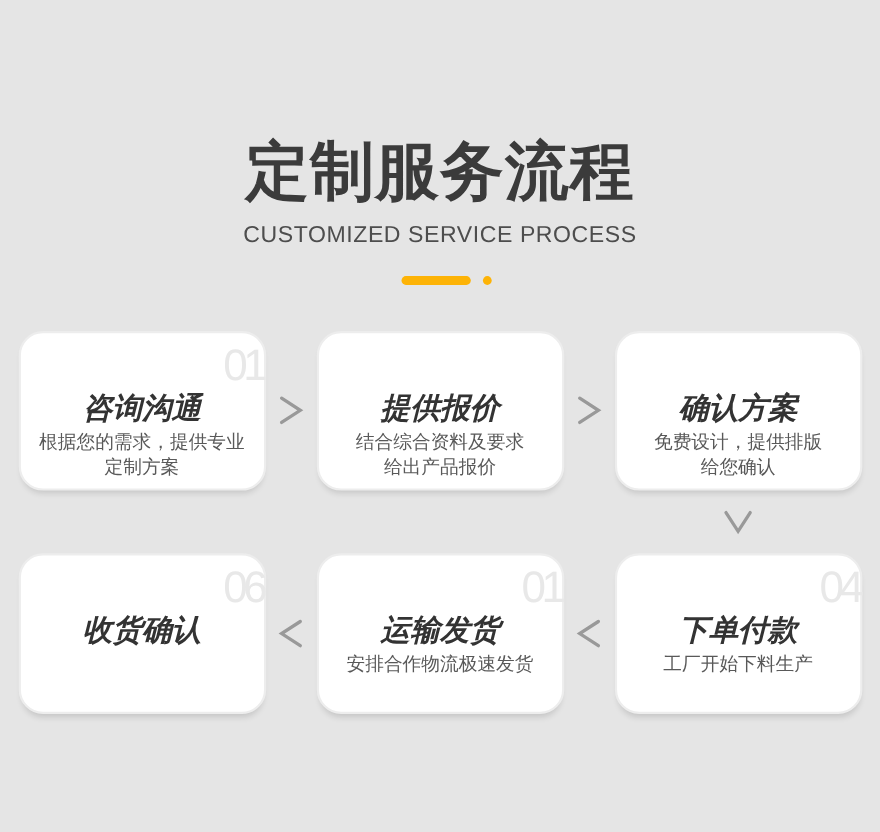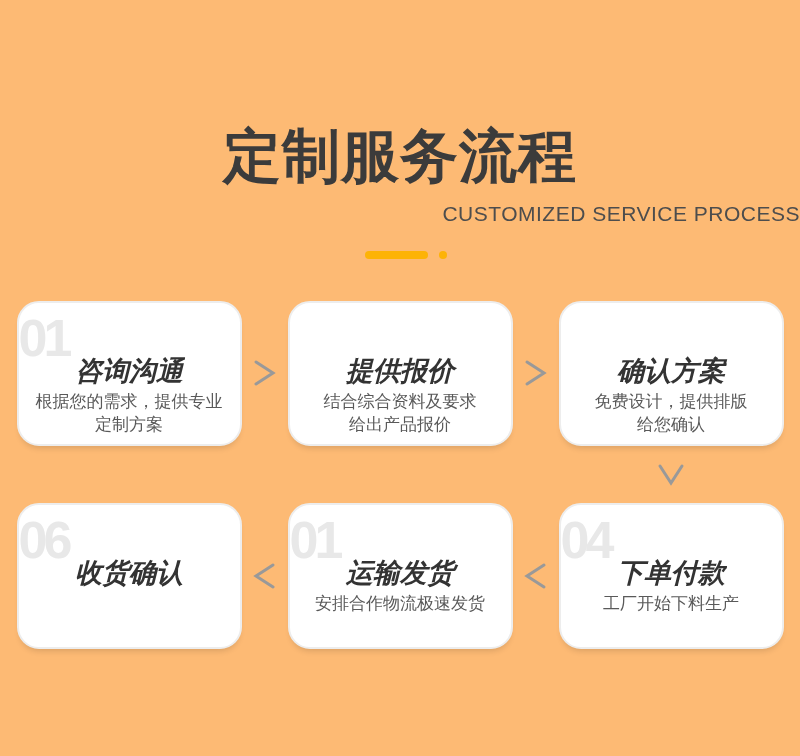--- a/index.html
+++ b/index.html
@@ -9,39 +9,38 @@
     --card-border:#ededed;
     --num-gray:#e8e8e8;
     --desc-gray:#595959;
   }
   *{margin:0;padding:0;box-sizing:border-box;}
   body{background:#ffffff;font-family:"Liberation Sans","DejaVu Sans",sans-serif;}
   .page{
     position:relative;
     width:800px;height:756px;
     margin:0 auto;
-    background:#fdba74;
+    background:#e5e5e5;
     overflow:hidden;
   }
   
   .header{padding-top:124px;text-align:center;}
   .page-title{
     font-size:58px;
     line-height:1.12;
     font-weight:900;
     color:var(--title-dark);
     letter-spacing:1px;
   }
   .page-subtitle{
     margin-top:13px;
     font-size:21px;
     color:#4d4d4d;
     letter-spacing:0.5px;
     font-weight:400;
-    text-align:right;
   }
   .divider{
     margin-top:25px;
     height:8px;
     display:flex;
     justify-content:center;
     align-items:center;
     gap:11px;
     transform:translateX(6px);
   }
@@ -77,26 +76,26 @@
     box-shadow:0 5px 6px -3px rgba(0,0,0,0.14);
     display:flex;
     flex-direction:column;
     align-items:center;
     padding:52px 8px 0;
     text-align:center;
   }
   .card .num{
     position:absolute;
     top:9px;left:0;right:0;
-    font-size:52px;
+    font-size:40px;
     line-height:1;
-    font-weight:700;
+    font-weight:400;
     letter-spacing:-4px;
     color:var(--num-gray);
-    text-align:left;
+    text-align:right;
     z-index:0;
     user-select:none;
   }
   .card .step-title{
     position:relative;z-index:1;
     font-size:27px;
     font-weight:800;
     color:#333333;
     line-height:1.2;
     font-style:italic;

